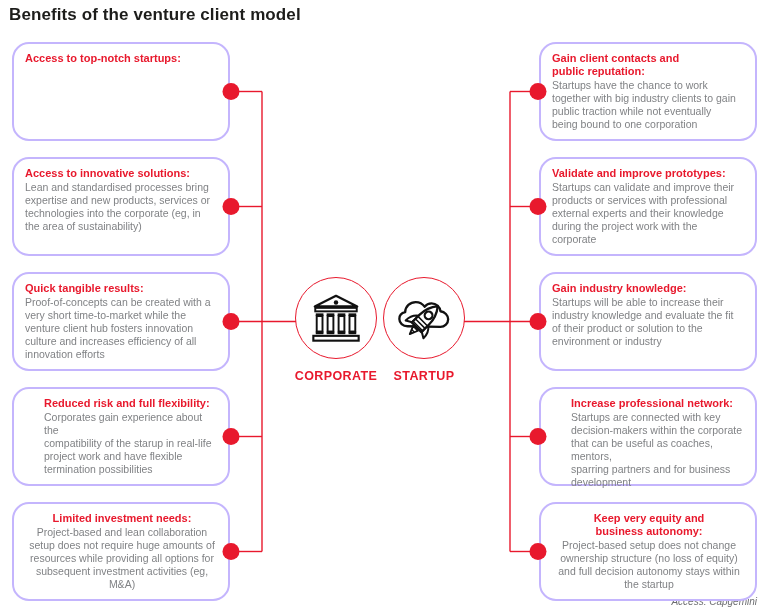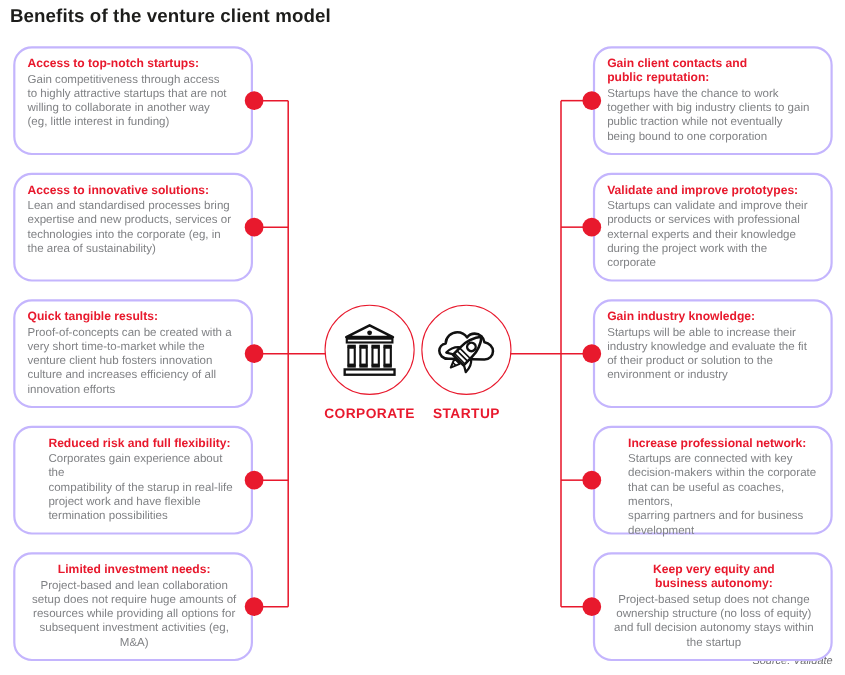--- a/index.html
+++ b/index.html
@@ -49,24 +49,20 @@
 </style>
 </head>
 <body>
 
 <div class="canvas">
 
   <div class="page-title">Benefits of the venture client model</div>
 
   <div class="benefit-box col-left row-1">
     <div class="benefit-heading">Access to top-notch startups:</div>
-    <div class="benefit-body">Gain competitiveness through access
-to highly attractive startups that are not
-willing to collaborate in another way
-(eg, little interest in funding)</div>
   </div>
   <div class="benefit-box col-left row-2">
     <div class="benefit-heading">Access to innovative solutions:</div>
     <div class="benefit-body">Lean and standardised processes bring
 expertise and new products, services or
 technologies into the corporate (eg, in
 the area of sustainability)</div>
   </div>
   <div class="benefit-box col-left row-3">
     <div class="benefit-heading">Quick tangible results:</div>
@@ -203,15 +199,15 @@
       <circle cx="231" cy="436.5" r="8.5"></circle>
       <circle cx="231" cy="551.5" r="8.5"></circle>
       <circle cx="538" cy="91.5" r="8.5"></circle>
       <circle cx="538" cy="206.5" r="8.5"></circle>
       <circle cx="538" cy="321.5" r="8.5"></circle>
       <circle cx="538" cy="436.5" r="8.5"></circle>
       <circle cx="538" cy="551.5" r="8.5"></circle>
     </g>
   </svg>
 
-  <div class="source-credit">Source: Validate</div>
+  <div class="source-credit">Access: Capgemini</div>
 
 </div>
 
 </body></html>

